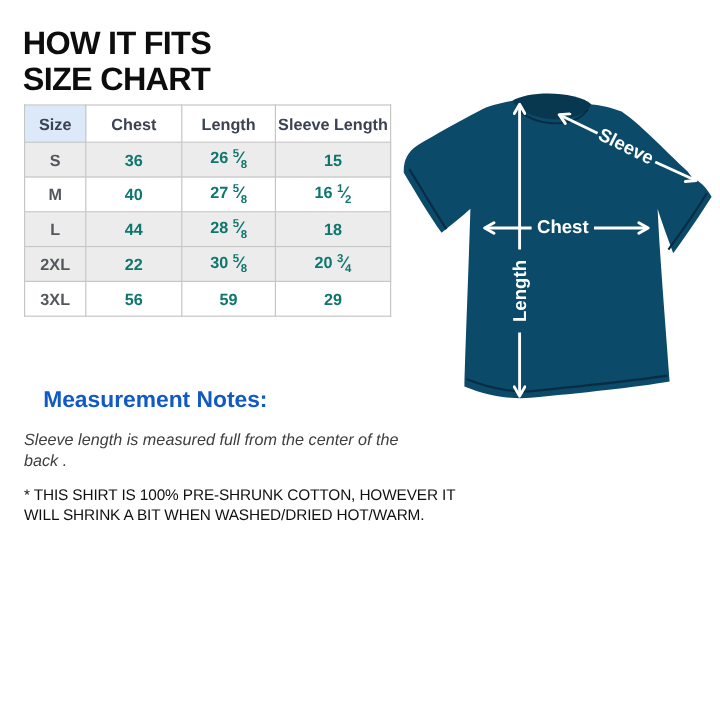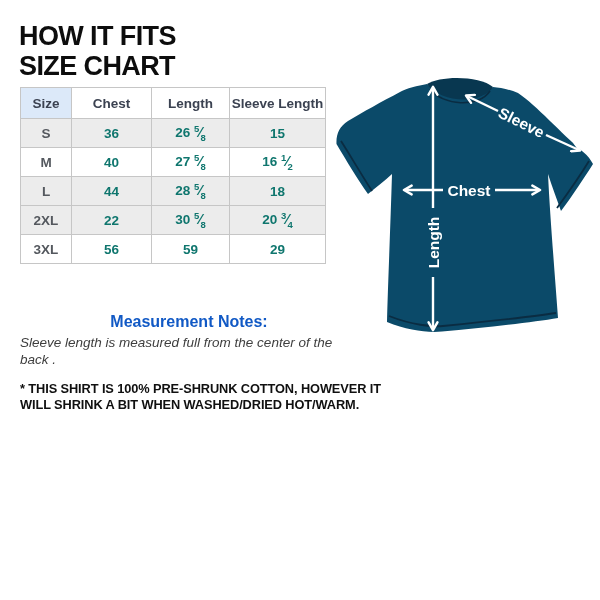--- a/index.html
+++ b/index.html
@@ -20,23 +20,23 @@
   .size-chart th.size-th{background:#dce9f9;}
   .size-chart td{height:28px;font-size:13.5px;font-weight:bold;color:#0f766e;
     background:#ffffff;}
   .size-chart td.c-size{color:#54585e;}
   .size-chart tr.alt td{background:#ececec;}
   .fn{font-size:9.5px;vertical-align:5px;}
   .fs{font-size:14px;vertical-align:0px;letter-spacing:-1px;}
   .fd{font-size:9.5px;vertical-align:-4px;}
 
   .notes{position:absolute;left:20px;top:309px;width:338px;}
-  .note-h{margin:4px;color:#1159c5;font-weight:bold;font-size:16px;line-height:17px;text-align:center;}
+  .note-h{margin:16px;color:#1159c5;font-weight:bold;font-size:19px;line-height:17px;}
   .note-p{margin:0 0 13px 0;color:#3e3e3e;font-size:13.5px;line-height:17px;font-style:italic;}
-  .disclaimer{margin:9px 0 0 0;width:370px;color:#101010;font-weight:700;
+  .disclaimer{margin:9px 0 0 0;width:370px;color:#101010;font-weight:400;
     font-size:12.8px;line-height:15.5px;letter-spacing:-0.1px;}
 
   .shirt-wrap{position:absolute;left:330px;top:54px;width:270px;height:290px;}
   .diag-label{fill:#ffffff;font-family:"Liberation Sans",sans-serif;
     font-weight:bold;font-size:15.5px;}
 </style>
 </head>
 <body>
 
 <div class="page-title">

